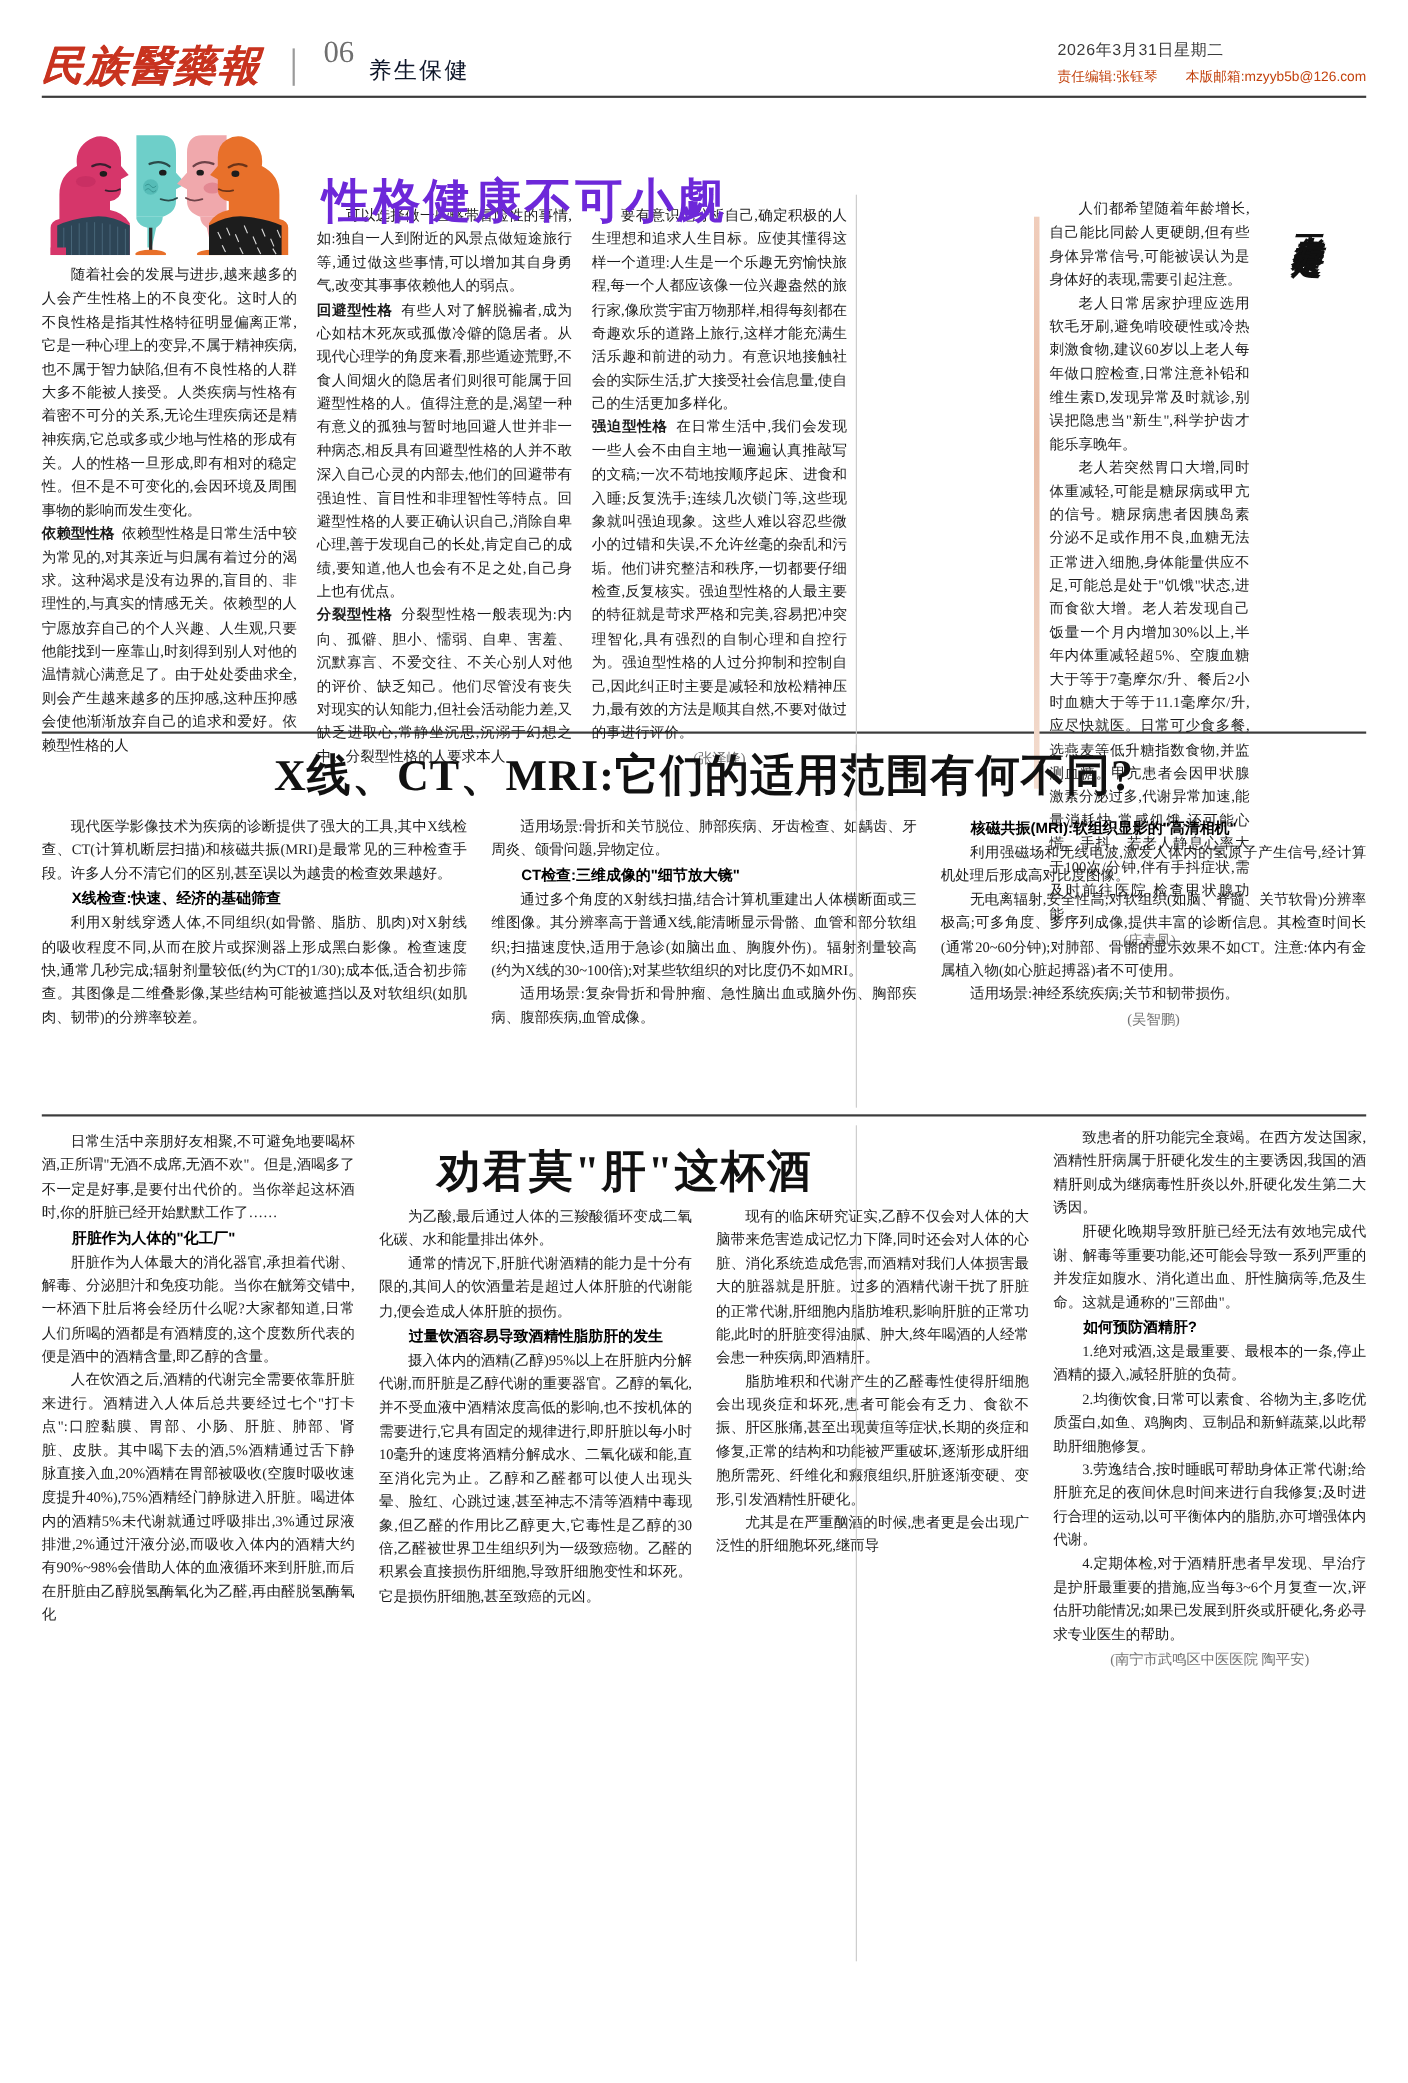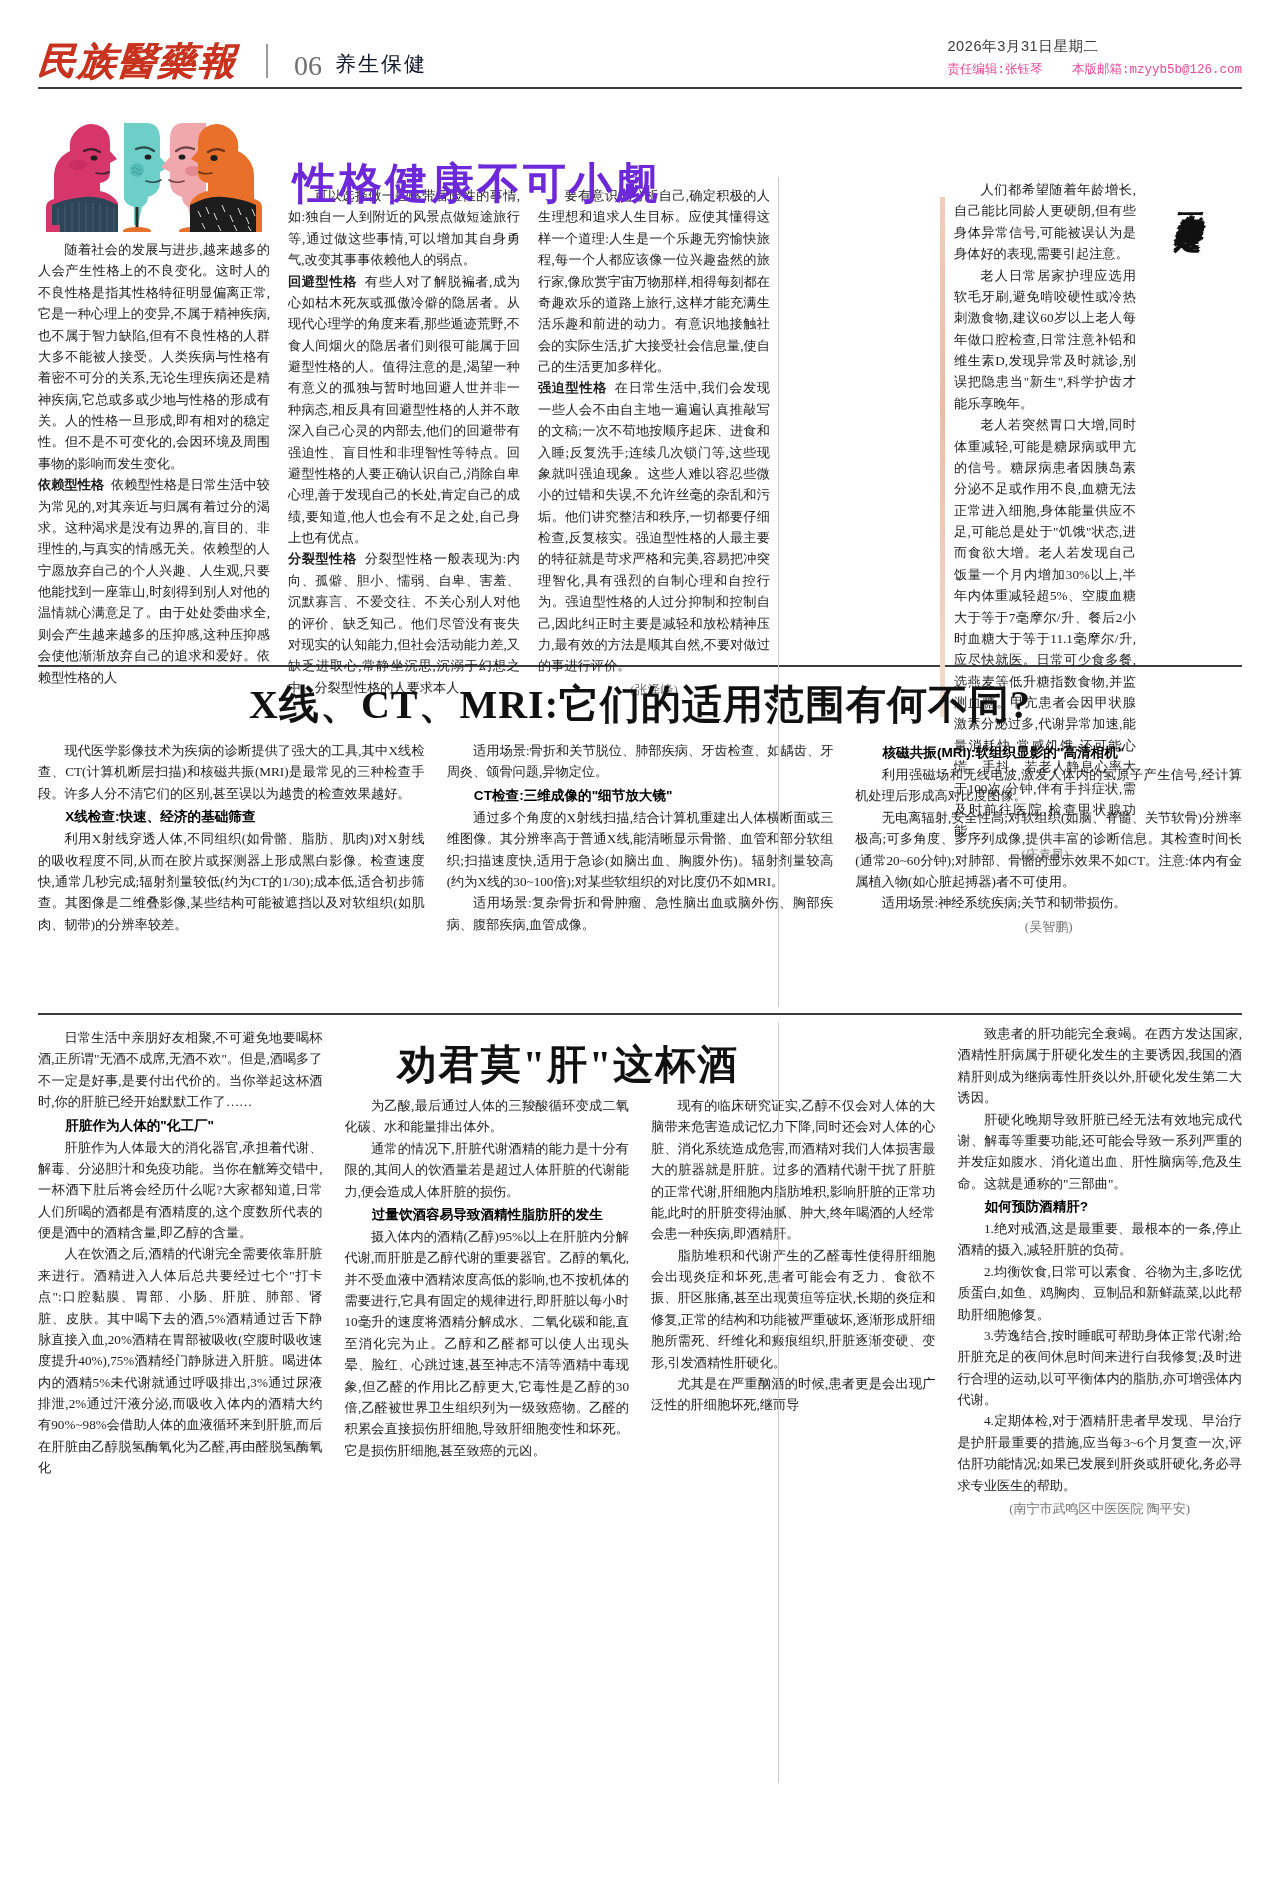--- a/index.html
+++ b/index.html
@@ -33,35 +33,35 @@
     line-height:1;
     font-style:italic;
     text-shadow:0.5px 0 0 #c8331f;
     transform:skewX(-4deg);
   }
   .mast-div{
     width:2px;height:34px;background:#9a9a9a;margin:0 14px 2px 16px;
   }
   .mast-pageno{
     font-size:28px;color:#6f6f6f;font-weight:400;line-height:1;
-    margin-bottom:0;
+    margin-bottom:18px;
     font-family:"Liberation Serif",serif;
   }
   .mast-section{
     font-size:21px;color:#0f172a;margin-left:1px;margin-bottom:2px;
     font-family:Liberation Sans, sans-serif;
     letter-spacing:2px;
   }
   .mast-right{
     margin-left:auto;text-align:left;line-height:1.45;padding-bottom:1px;
   }
   .mast-date{font-size:14.5px;color:#3a3a3a;letter-spacing:.6px;
     font-family:"Liberation Sans","DejaVu Sans",sans-serif;}
-  .mast-meta{font-size:12.5px;color:#ec4899;margin-top:4px;
-    font-family:Liberation Mono, monospace;}
+  .mast-meta{font-size:12.5px;color:#c2410c;margin-top:4px;
+    font-family:Liberation Sans, sans-serif;}
   .mast-meta span{margin-left:22px;}
   .mast-meta span:first-child{margin-left:0;}
   .rule-top{height:2px;background:#3c3c3c;margin-top:7px;}
 
   
   .p{
     font-size:13.2px;
     line-height:1.62;
     text-align:justify;
     text-justify:inter-ideograph;

